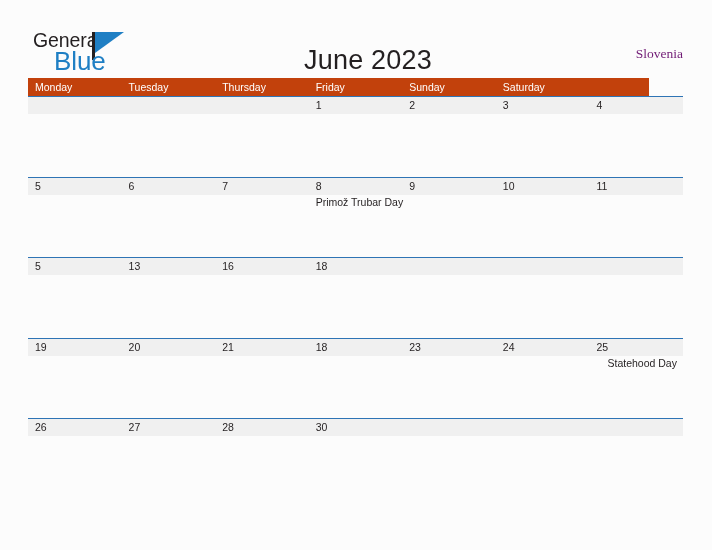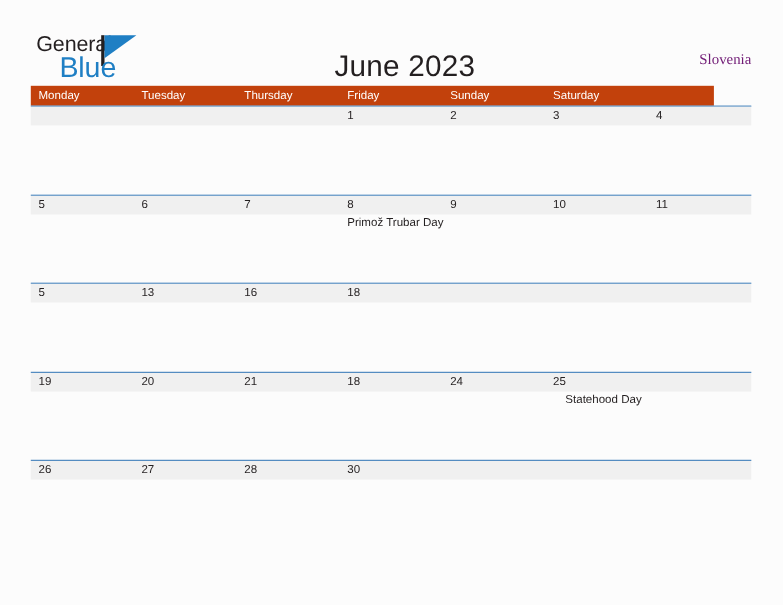--- a/index.html
+++ b/index.html
@@ -290,20 +290,23 @@
         <div class="day-cell">
           <div class="day-number">20</div>
         </div>
         <div class="day-cell">
           <div class="day-number">21</div>
         </div>
         <div class="day-cell">
           <div class="day-number">18</div>
         </div>
         <div class="day-cell">
+          <div class="day-number">23</div>
+        </div>
+        <div class="day-cell">
           <div class="day-number">24</div>
         </div>
         <div class="day-cell">
           <div class="day-number">25</div>
           <div class="event">Statehood Day</div>
         </div>
       </div>
     </div>
 
     <div class="week-row">

